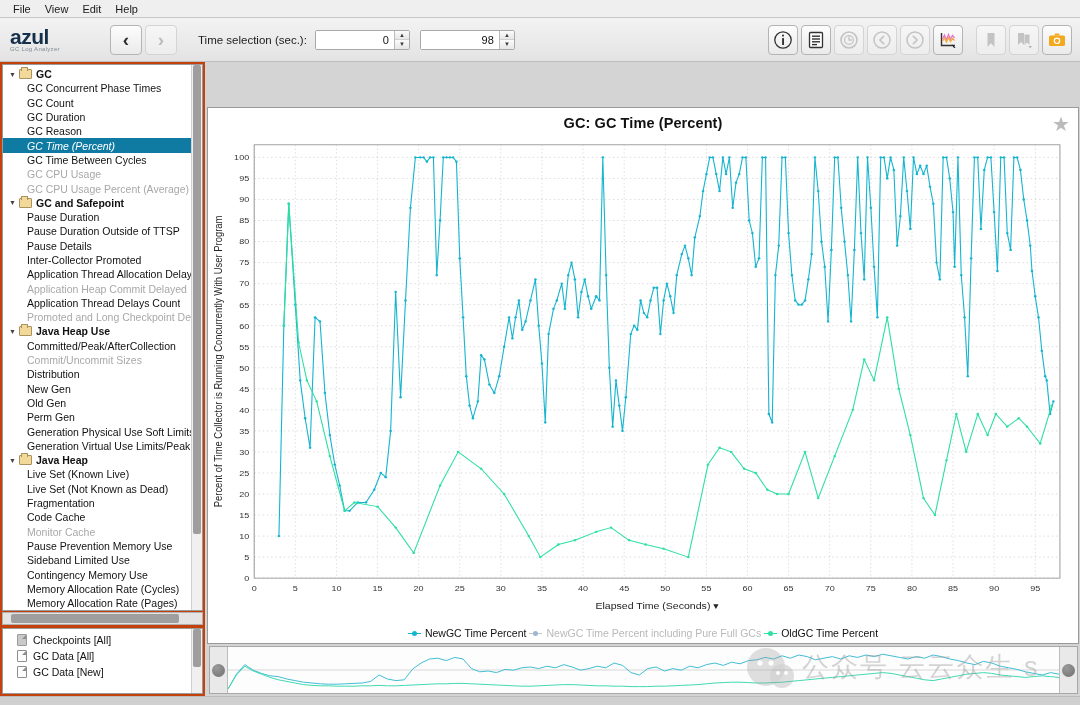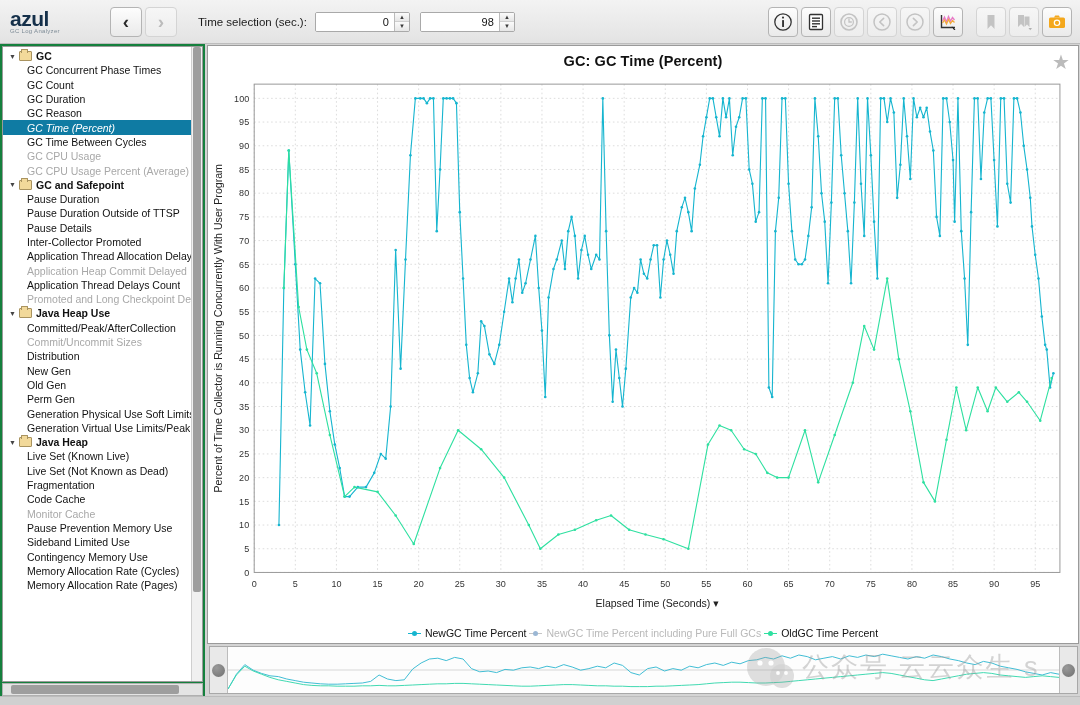--- a/index.html
+++ b/index.html
@@ -93,21 +93,21 @@
   
   .body {
     flex: 1; display: flex; min-height: 0;
     background: #d4d4d4;
   }
 
   
   .left {
     width: 205px; flex: 0 0 205px;
     display: flex; flex-direction: column;
-    background: #15803d;
+    background: #c2410c;
     padding: 1px 0 0 1px;
   }
   .tree-wrap {
     flex: 1; min-height: 0;
     background: #fff;
     border: 1px solid #9a9a9a;
     margin: 1px 2px 0 1px;
     display: flex; overflow: hidden;
     position: relative;
   }
@@ -184,20 +184,21 @@
     flex: 1; min-width: 0;
     display: flex; flex-direction: column;
     background: #d4d4d4;
     padding: 1px 1px 0 2px;
   }
   .chart-card {
     flex: 1; min-height: 0;
     background: #fff; border: 1px solid #9a9a9a;
     display: flex; flex-direction: column;
     position: relative;
+    margin-top: 44px;
   }
   .chart-title {
     text-align: center; font-size: 14.5px; font-weight: bold;
     color: #111; padding: 7px 0 3px 0; letter-spacing: .1px;
   }
   .star {
     position: absolute; top: 6px; right: 8px;
     font-size: 20px; color: #bbbbbb; line-height: 1; cursor: pointer;
   }
   .plot-area { flex: 1; min-height: 0; position: relative; }
@@ -247,20 +248,26 @@
   .statusbar {
     height: 9px; flex: 0 0 9px; background: #d0d0d0;
     border-top: 1px solid #bcbcbc;
   }
 </style>
 </head>
 <body>
 
 <div class="app">
 
+  <div class="menubar">
+    <div class="mi">File</div>
+    <div class="mi">View</div>
+    <div class="mi">Edit</div>
+    <div class="mi">Help</div>
+  </div>
 
   <div class="toolbar">
 
     <div class="logo">
       <div class="logo-word">azul</div>
       <div class="logo-sub">GC Log Analyzer</div>
     </div>
 
     <div class="nav-arrows">
       <div class="tbtn arrow-btn">
@@ -529,20 +536,39 @@
               <span class="indent"></span>
               <span class="tlabel">Memory Allocation Rate (Pages)</span>
             </div>
           </div>
         <div class="vscroll">
           <div class="vthumb"></div>
         </div>
       </div>
       <div class="hscroll-outer">
         <div class="hthumb"></div>
+      </div>
+      <div class="files-wrap">
+        <div class="files" id="files">
+            <div class="fnode">
+              <span class="fico gray"></span>
+              <span>Checkpoints [All]</span>
+            </div>
+            <div class="fnode">
+              <span class="fico"></span>
+              <span>GC Data [All]</span>
+            </div>
+            <div class="fnode">
+              <span class="fico"></span>
+              <span>GC Data [New]</span>
+            </div>
+          </div>
+        <div class="vscroll">
+          <div class="vthumb" style="height:60%"></div>
+        </div>
       </div>
     </div>
 
     <div class="right">
       <div class="chart-card">
         <div class="chart-title">GC: GC Time (Percent)</div>
         <div class="star">★</div>
         <div class="plot-area">
           <svg class="plot-svg" id="plot" viewBox="0 0 866 545" preserveAspectRatio="none">
               <text x="-253.5" y="14" transform="rotate(-90)" text-anchor="middle" font-size="10.5" fill="#222" font-family="'Liberation Sans',sans-serif">Percent of Time Collector is Running Concurrently With User Program</text>

